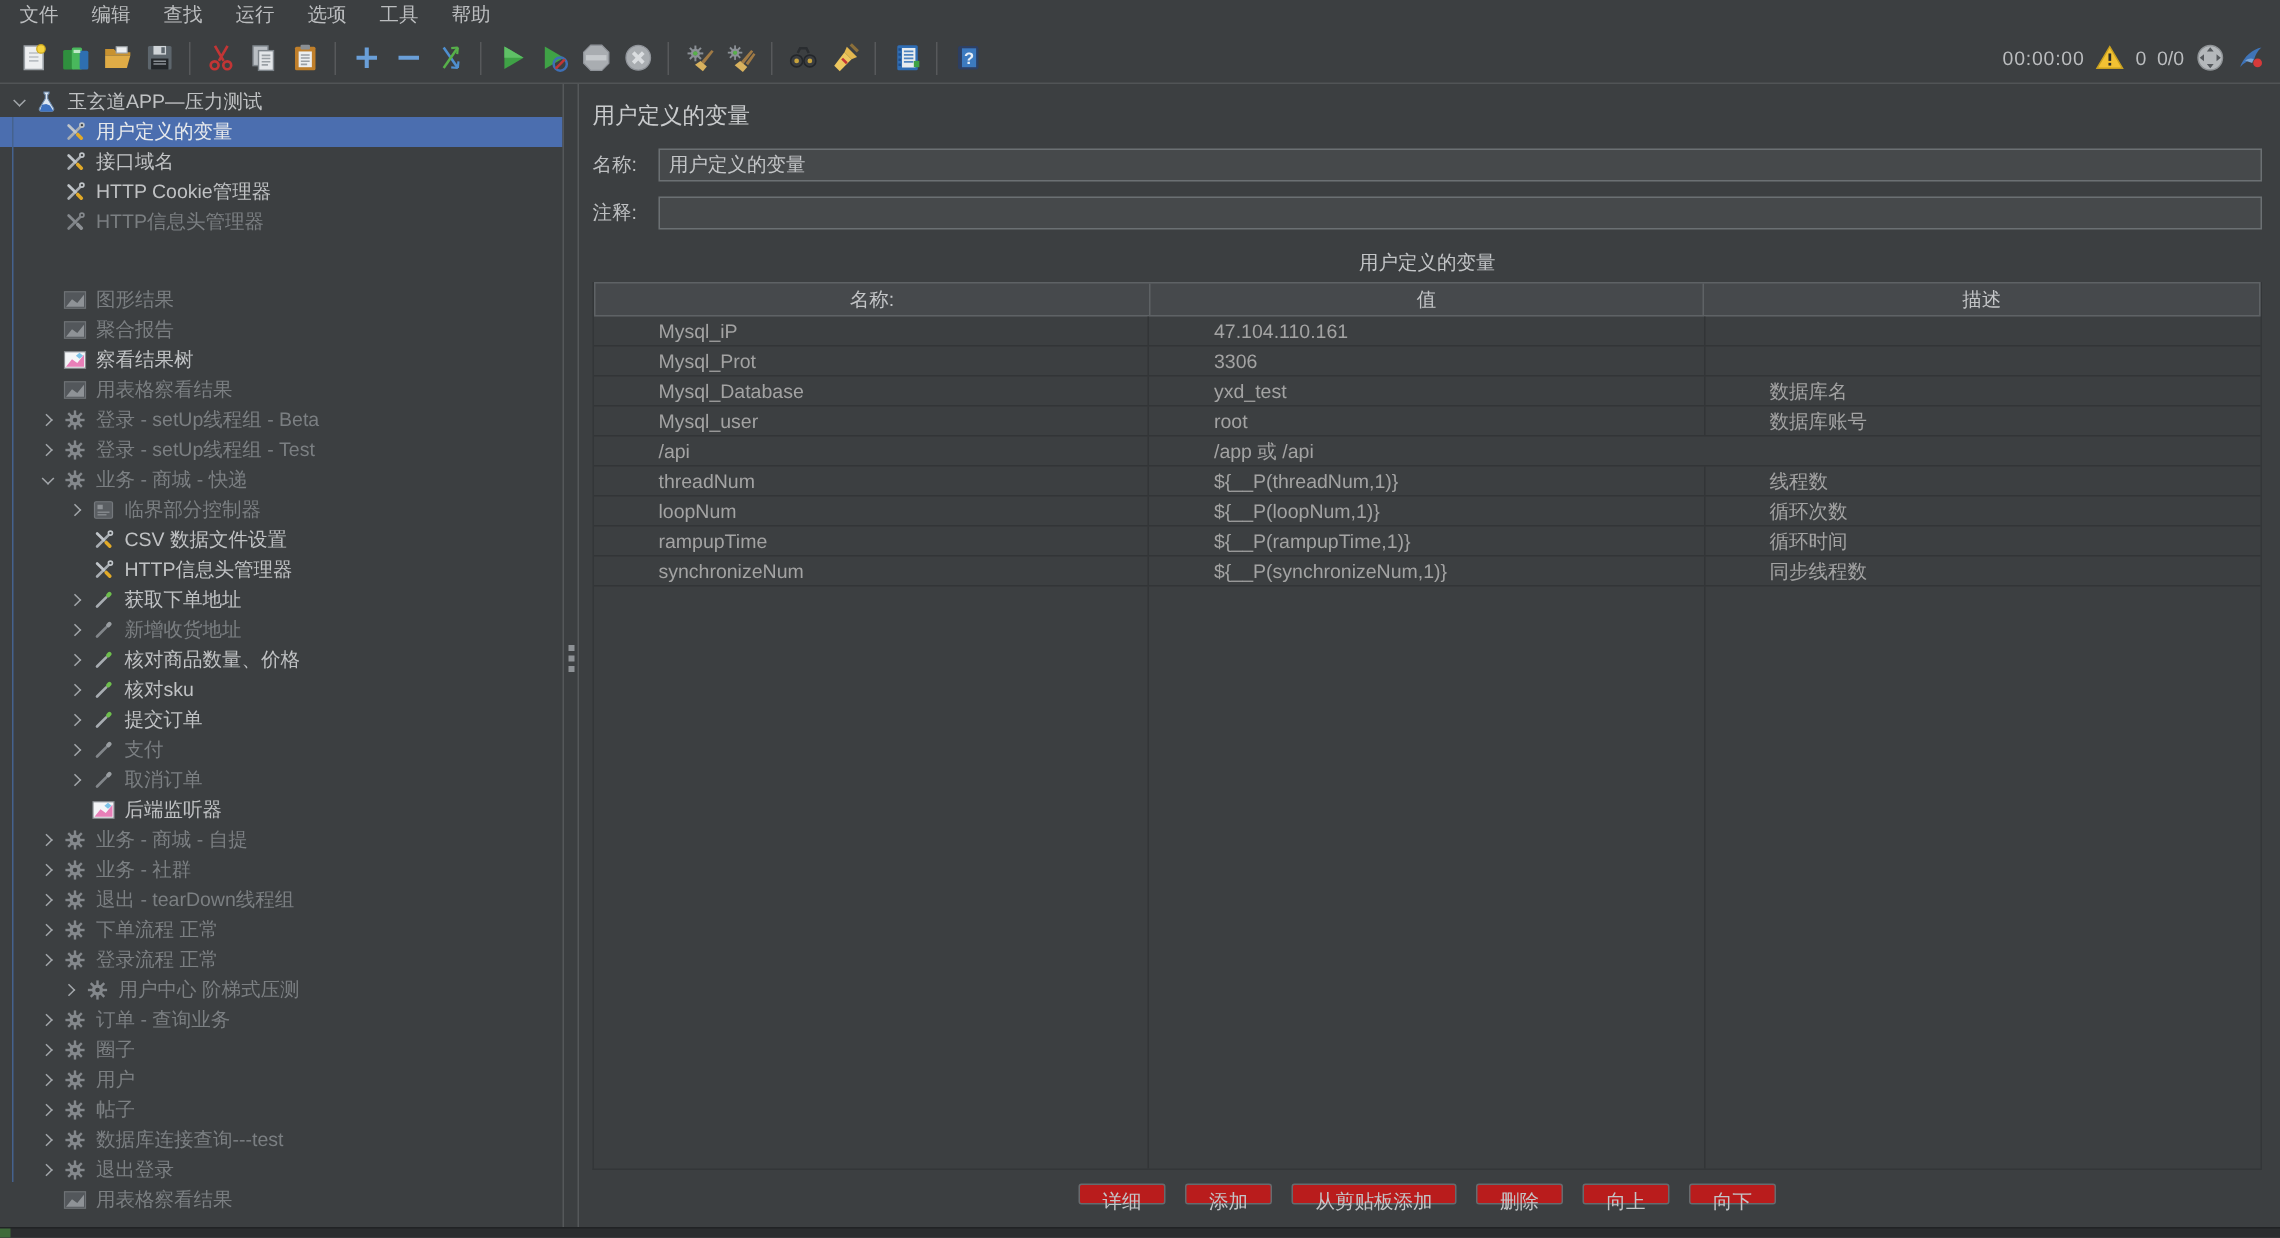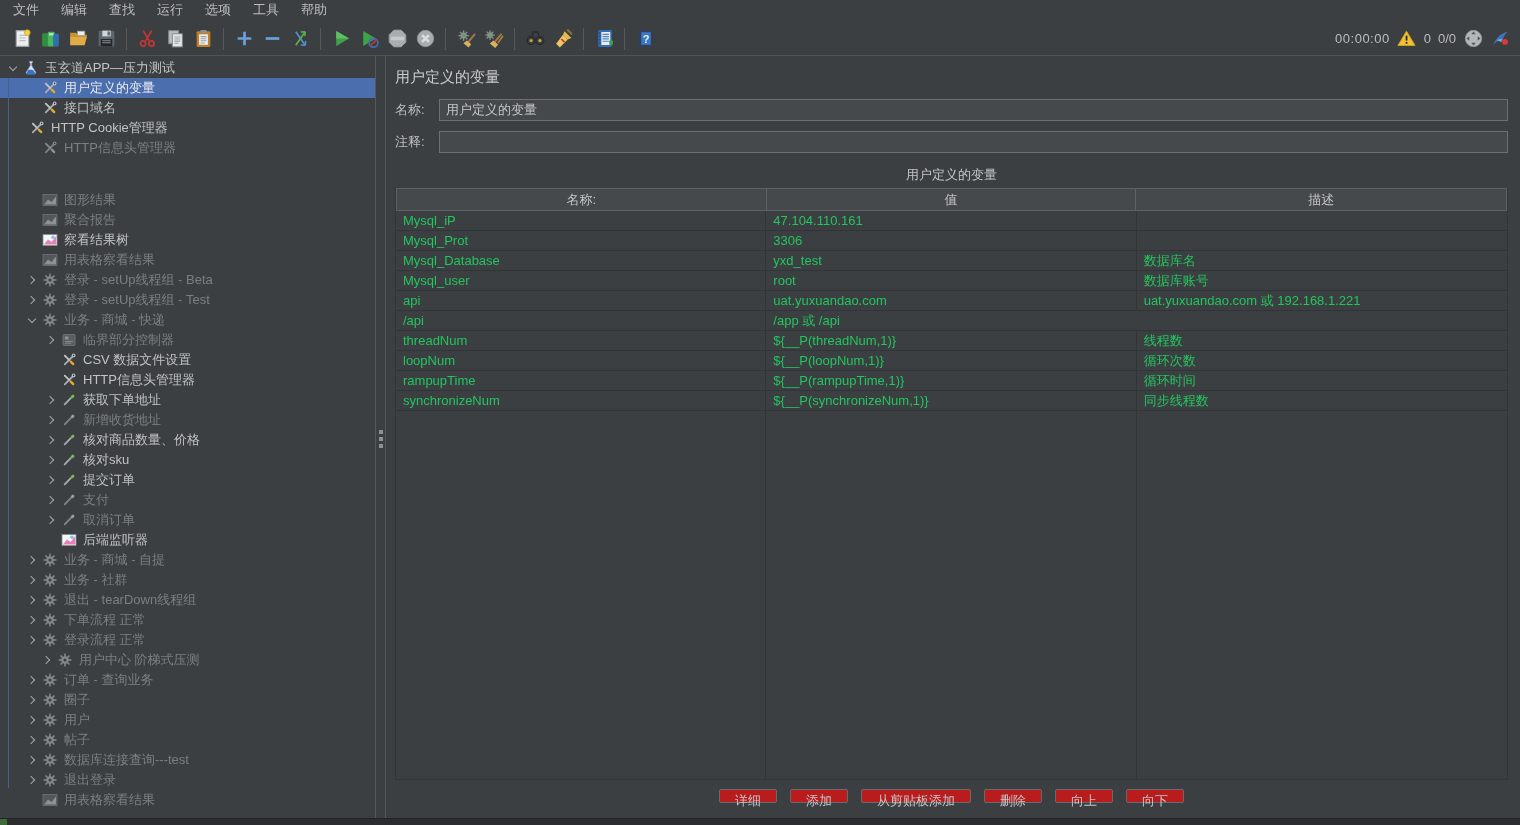--- a/index.html
+++ b/index.html
@@ -53,21 +53,21 @@
   .field-input {
     flex:1; height:22px; background:#46494b; border:1px solid #6b7073;
     color:#c3c5c7; font-family:inherit; font-size:13px; padding:0 6px; outline:none;
   }
   .table-title { margin-top:13px; text-align:center; color:#c3c5c7; height:16px; }
   .vtable { margin-top:6px; height:592px; display:flex; flex-direction:column; border-left:1px solid #333638; border-right:1px solid #333638; border-bottom:1px solid #333638; }
   .thead { display:grid; grid-template-columns:1fr 1fr 1fr; height:23px; background:#46494c; border:1px solid #5e6265; flex:none; }
   .th { display:flex; align-items:center; justify-content:center; color:#c3c5c7; border-right:1px solid #5e6265; }
   .th:last-child { border-right:none; }
   .tr { display:grid; grid-template-columns:1fr 1fr 1fr; height:20px; border-bottom:1px solid #323537; flex:none; }
-  .td { display:flex; align-items:center; padding:0 7px; color:#22c55e; border-right:1px solid #323537; overflow:hidden; white-space:nowrap; }
+  .td { display:flex; align-items:center; padding:0 7px; color:#a3a3a3; border-right:1px solid #323537; overflow:hidden; white-space:nowrap;margin-left:36px; }
   .td:last-child { border-right:none; }
   .tfill { flex:1; display:grid; grid-template-columns:1fr 1fr 1fr; }
   .tfill .fc { border-right:1px solid #323537; }
   .tfill .fc:last-child { border-right:none; }
   .btn-row { display:flex; justify-content:center; gap:13px; margin-top:9px; }
   .btn {
     background:#b91c1c; border:1px solid #666b6e; border-radius:2px;
     color:#c3c5c7; font-family:inherit; font-size:13px; padding:3px 15px; height:14px; line-height:15px;
   }
   
@@ -324,21 +324,21 @@
             <g transform="rotate(-45 8 8)">
               <rect x="7.2" y="1" width="1.8" height="8.3" rx=".9" fill="#c0c5c9"></rect>
               <rect x="6.9" y="9.3" width="2.4" height="5.7" rx="1.1" fill="#e2aa28"></rect>
             </g>
             <circle cx="12.6" cy="3.4" r="1.9" fill="#c0c5c9"></circle>
             <circle cx="12.6" cy="3.4" r=".8" fill="#3c3f41"></circle>
           </svg>
         </span>
         <span class="tlabel">接口域名</span>
       </div>
-      <div class="tree-row" style="padding-left: 10px;">
+      <div class="tree-row" style="padding-left: 23px;">
         <span class="chev none"></span>
         <span class="ticon">
           <svg viewBox="0 0 16 16">
             <g transform="rotate(45 8 8)">
               <rect x="7.2" y="1" width="1.8" height="14" rx=".9" fill="#a8adb2"></rect>
             </g>
             <g transform="rotate(-45 8 8)">
               <rect x="7.2" y="1" width="1.8" height="8.3" rx=".9" fill="#c0c5c9"></rect>
               <rect x="6.9" y="9.3" width="2.4" height="5.7" rx="1.1" fill="#e2aa28"></rect>
             </g>
@@ -806,25 +806,20 @@
             <div class="td">Mysql_Database</div>
             <div class="td">yxd_test</div>
             <div class="td">数据库名</div>
           </div>
           <div class="tr">
             <div class="td">Mysql_user</div>
             <div class="td">root</div>
             <div class="td">数据库账号</div>
           </div>
           <div class="tr">
-            <div class="td">api</div>
-            <div class="td">uat.yuxuandao.com</div>
-            <div class="td">uat.yuxuandao.com 或  192.168.1.221</div>
-          </div>
-          <div class="tr">
             <div class="td">/api</div>
             <div class="td">/app 或  /api</div>
           </div>
           <div class="tr">
             <div class="td">threadNum</div>
             <div class="td">${__P(threadNum,1)}</div>
             <div class="td">线程数</div>
           </div>
           <div class="tr">
             <div class="td">loopNum</div>

